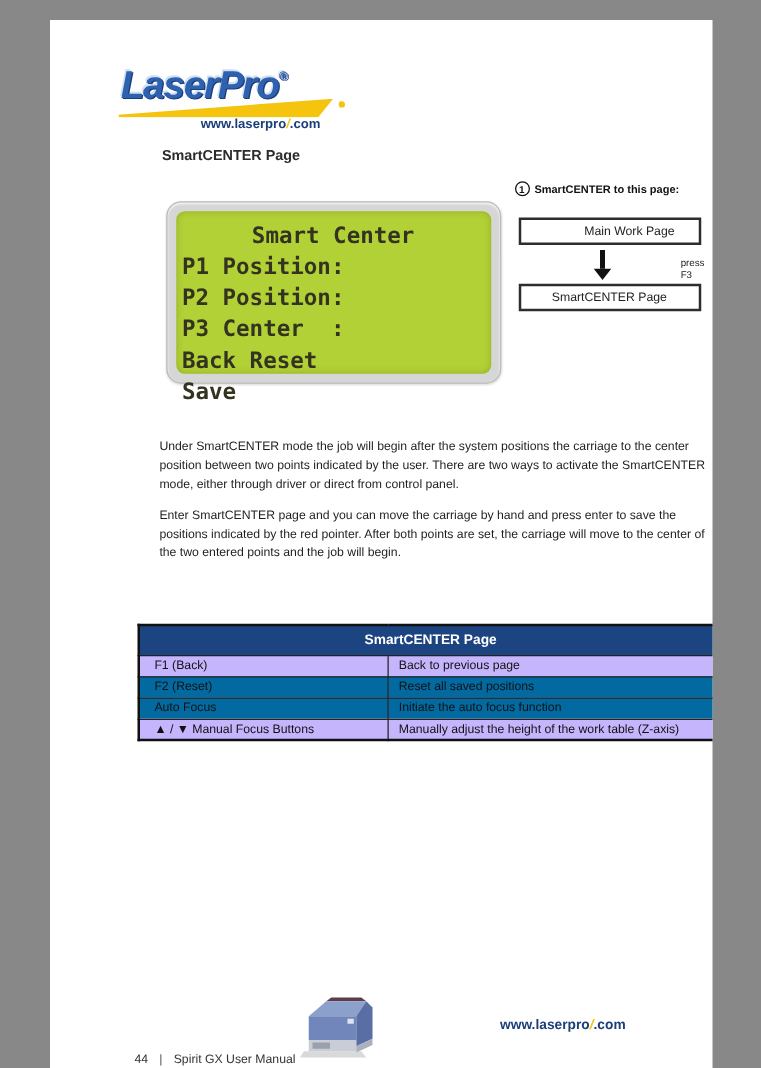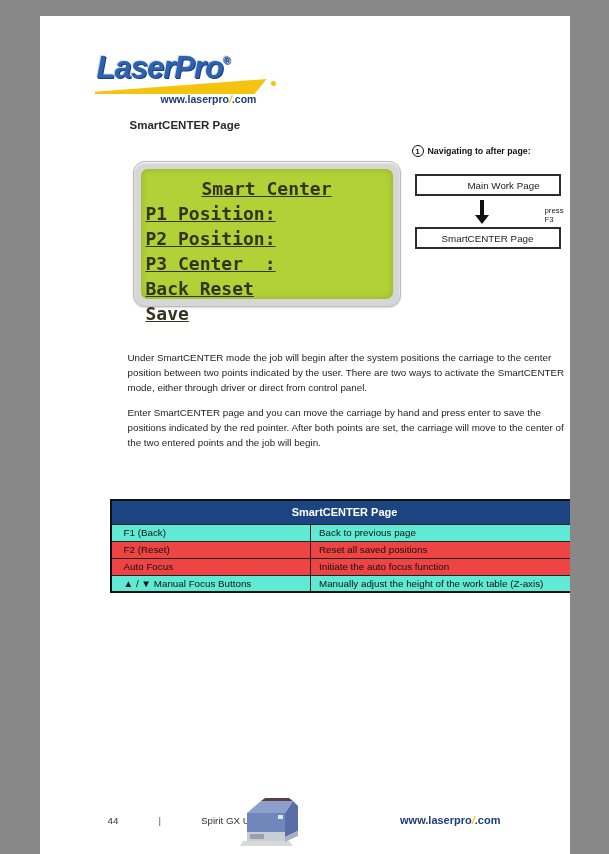--- a/index.html
+++ b/index.html
@@ -45,21 +45,20 @@
     background: #d6d6d6; border: 1px solid #bcbcbc; border-radius: 12px;
     box-shadow: inset 0 1px 2px #ffffff, 0 1px 2px rgba(0,0,0,0.15);
   }
   .lcd-screen {
     position: absolute; left: 7px; top: 7px; right: 7px; bottom: 7px;
     background: #b2d137; border-radius: 7px;
     box-shadow: inset 0 0 6px rgba(90,110,10,0.35);
     font-family: "DejaVu Sans Mono", monospace;
     font-size: 18px; font-weight: bold; color: #33331f;
     padding: 7px 5px 0 5px;
-    text-decoration: underline;
   }
   .lcd-line { height: 25px; line-height: 25px; white-space: pre; }
   .lcd-title { text-align: center; }
   .lcd-footer { display: flex; justify-content: space-between; flex-direction: column; }
 
   
   .nav-label { position: absolute; left: 372px; top: 129px; display: flex; align-items: center; }
   .step-circle {
     width: 12px; height: 12px; border: 1.2px solid #111; border-radius: 50%;
     font-size: 8px; font-weight: bold; color: #111;
@@ -102,29 +101,29 @@
   .info-table col.c2 { width: 268px; }
   .info-table th, .info-table td { border: 1px solid #222; }
   .tbl-title th {
     background: #1b4480; color: #ffffff;
     font-size: 11px; font-weight: bold; height: 24px; text-align: center;
   }
   .tbl-colhead th {
     background: #a6a6a6; color: #1a1a1a;
     font-size: 10.5px; font-weight: bold; height: 25px; text-align: center;
   }
-  .info-table td { height: 17px; background: #5eead4; }
+  .info-table td { height: 17px; background: #c4b5fd; }
   .info-table td.cell-btn { padding-left: 12px; }
   .info-table td.cell-fn  { padding-left: 8px; }
-  .info-table tr.hl td { background: #ef4444; }
+  .info-table tr.hl td { background: #0369a1; }
 
   
   .footer-left {
-    position: absolute; left: 68px; top: 799px;
-    display: flex; align-items: flex-start; font-size: 9.8px; color: #333; gap: 31px;
+    position: absolute; left: 68px; top: 826px;
+    display: flex; align-items: flex-start; font-size: 9.8px; color: #333;
   }
   .footer-pagenum { font-weight: normal; }
   .footer-sep { margin: 0 9px; color: #555; }
   .machine-img { position: absolute; left: 199px; top: 781px; }
   .footer-site {
     position: absolute; right: 69px; top: 798px;
     font-size: 11px; font-weight: bold; color: #1b3d7a; white-space: nowrap;
   }
 </style>
 </head>
@@ -149,21 +148,21 @@
       <div class="lcd-line">P3 Center  :</div>
       <div class="lcd-line lcd-footer">
         <span>Back Reset</span>
         <span>Save</span>
       </div>
     </div>
   </div>
 
   <div class="nav-label">
     <span class="step-circle">1</span>
-    <span class="nav-label-text">Navigating to after page:</span>
+    <span class="nav-label-text">SmartCENTER to this page:</span>
   </div>
   <div class="nav-box nav-box-top">Main Work Page</div>
   <div class="nav-arrow">
     <div class="nav-arrow-shaft"></div>
     <div class="nav-arrow-head"></div>
   </div>
   <div class="nav-arrow-caption">press F3</div>
   <div class="nav-box nav-box-bottom">SmartCENTER Page</div>
 
   <div class="body-par par-2">Enter SmartCENTER page and you can move the carriage by hand and press enter to save the positions indicated by the red pointer. After both points are set, the carriage will move to the center of the two entered points and the job will begin.</div>

